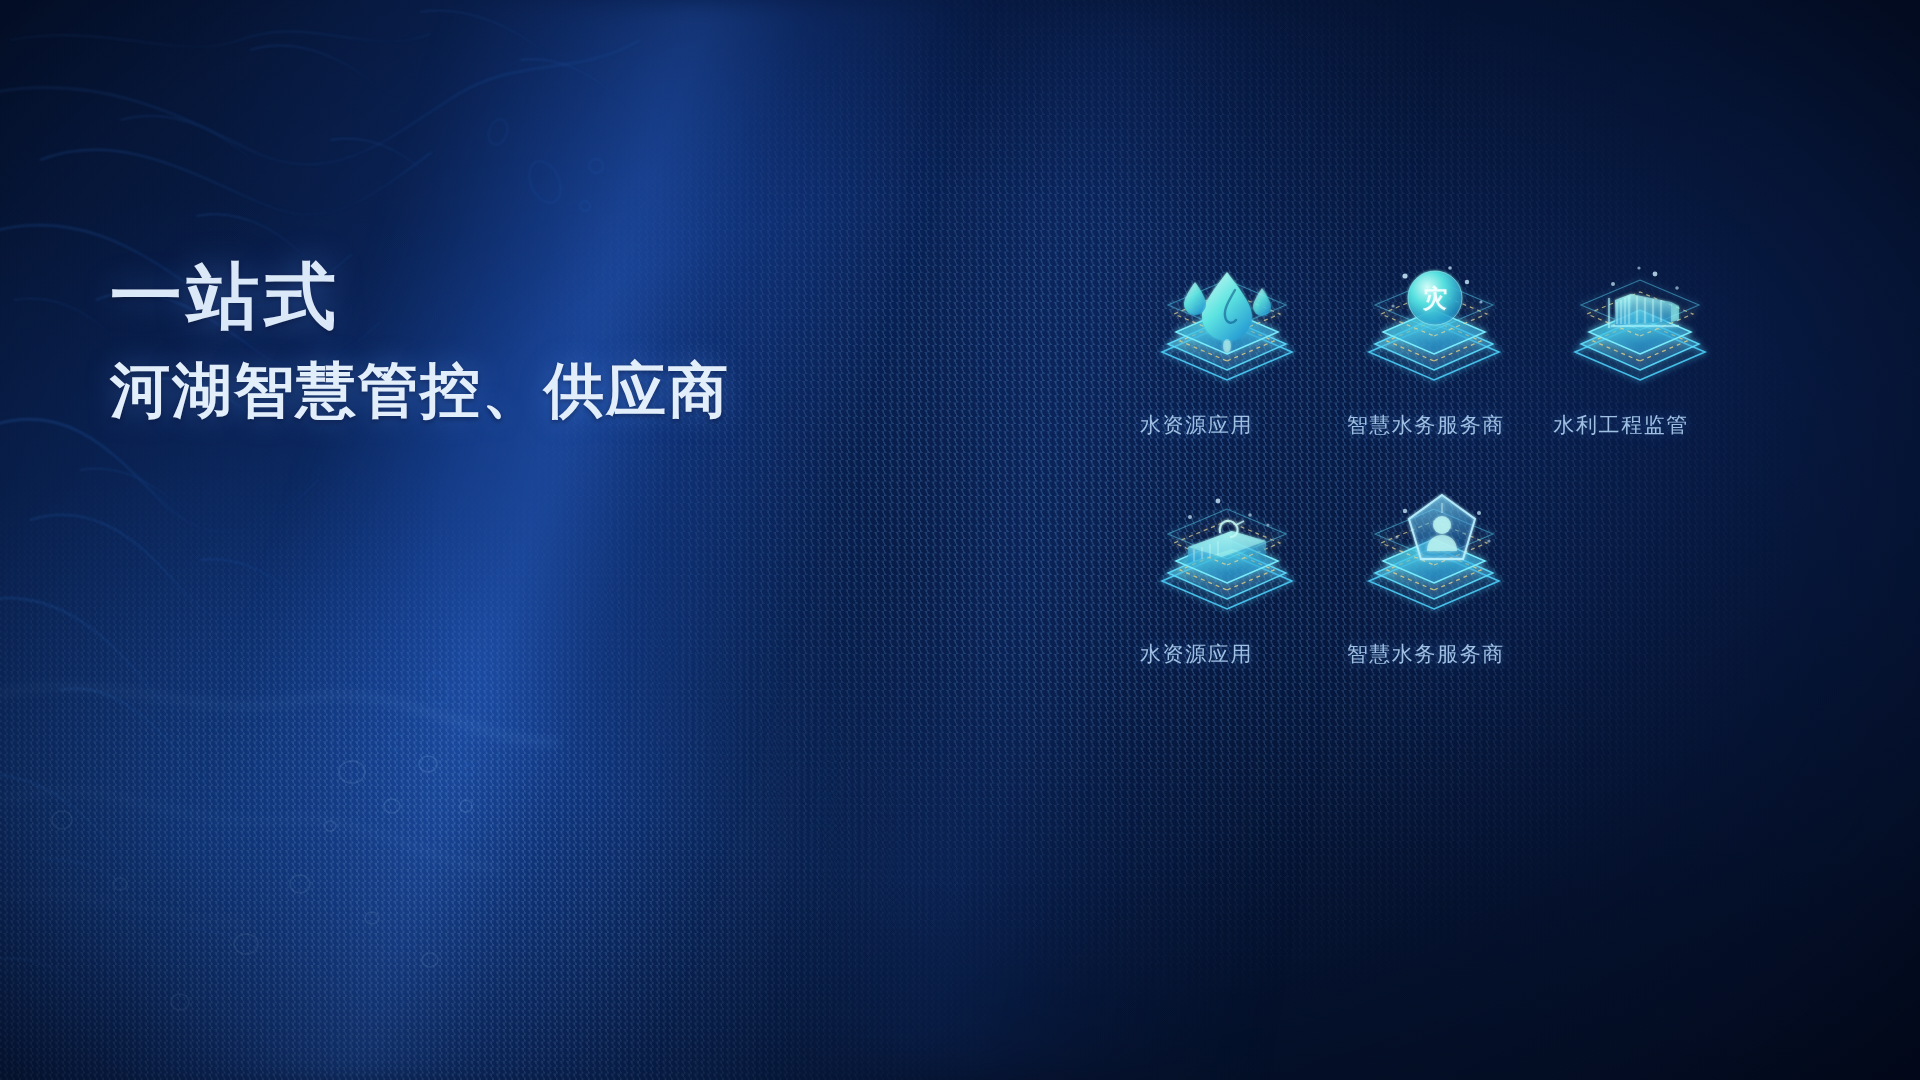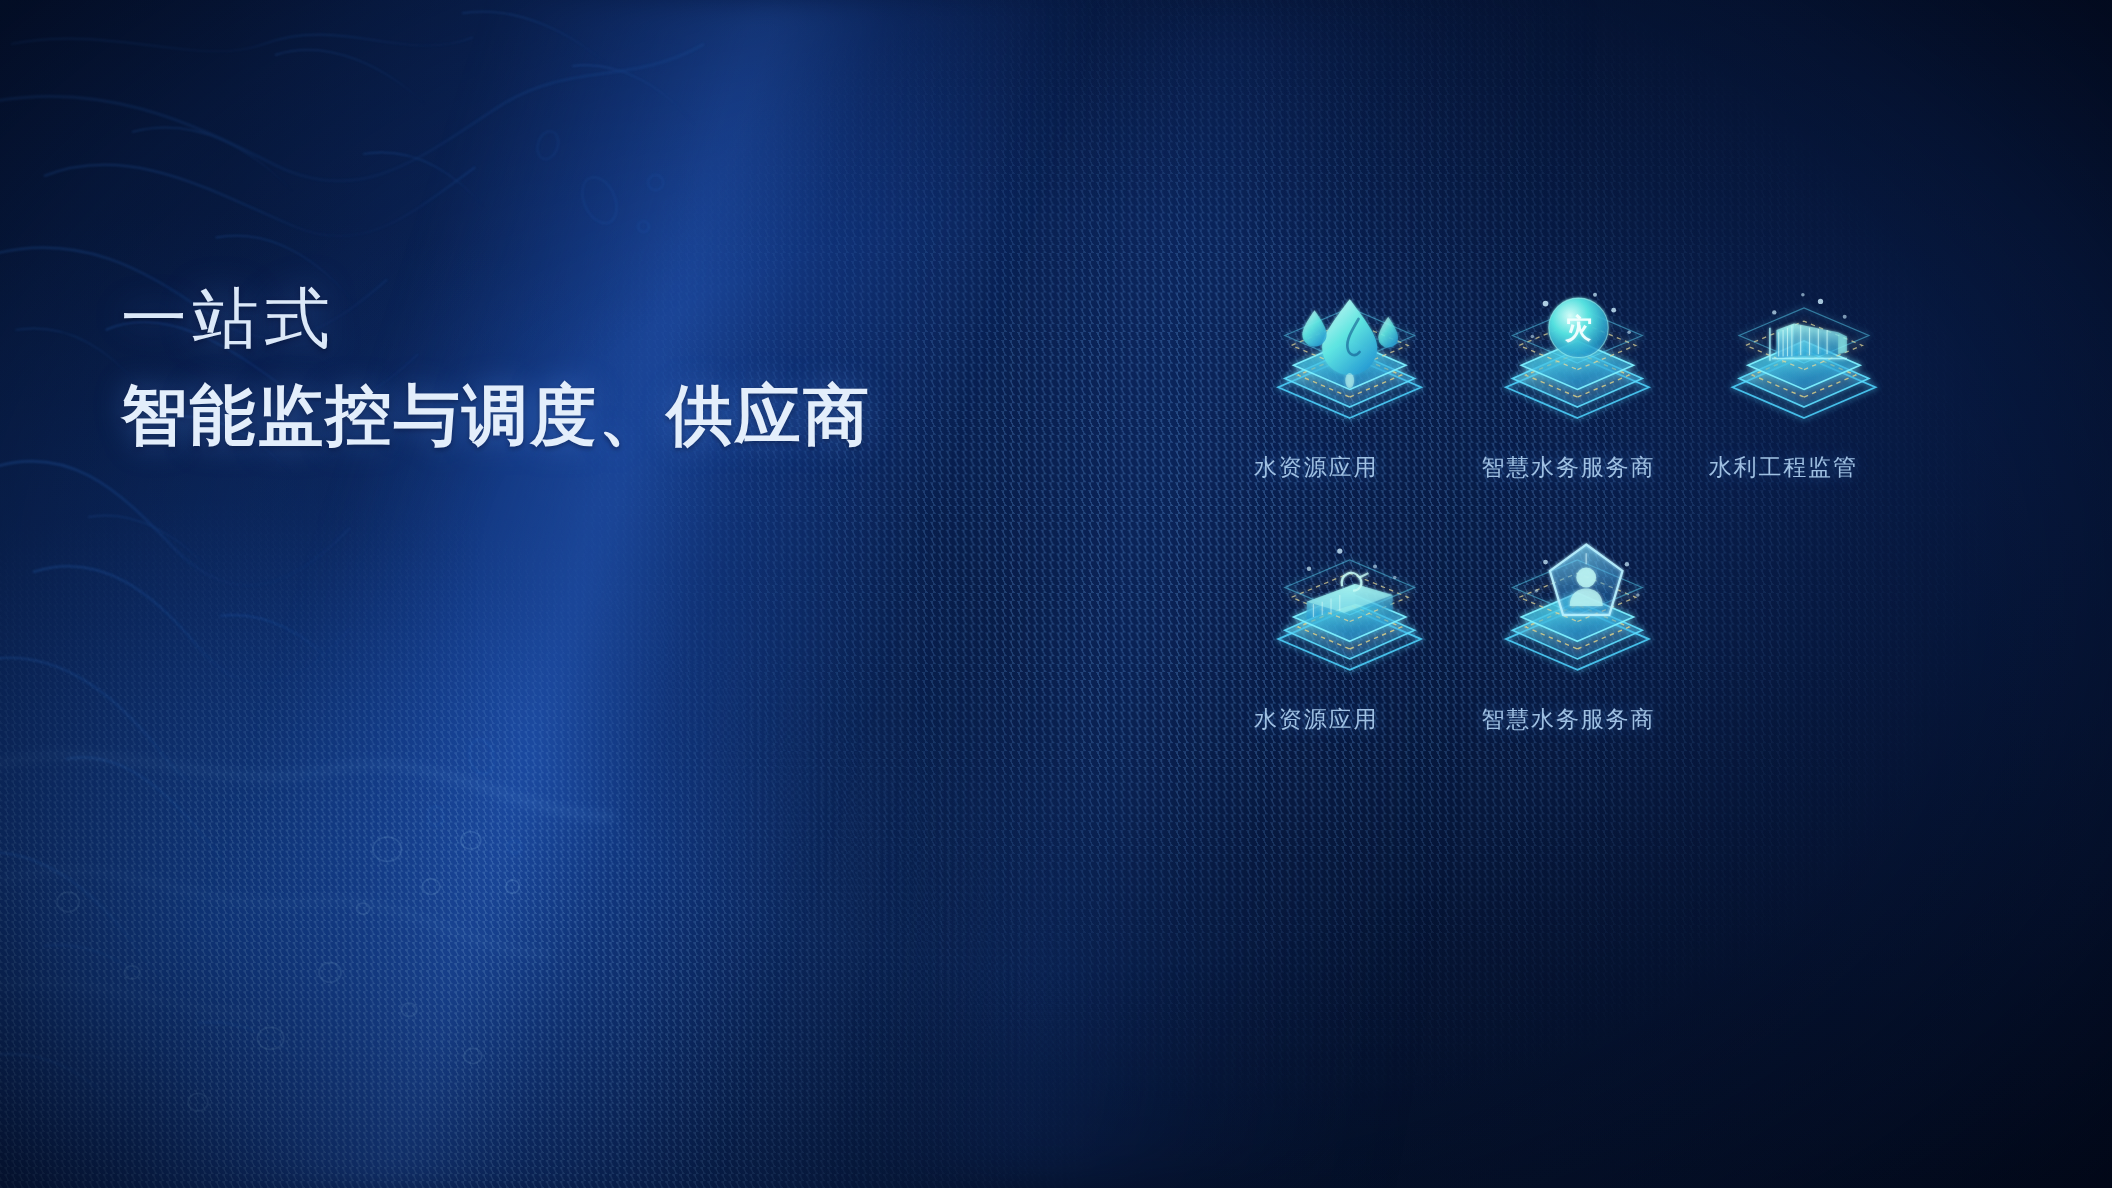--- a/index.html
+++ b/index.html
@@ -89,22 +89,22 @@
   }
 
   
 
   #headline {
     position:absolute;
     left:110px; top:258px;
     width:820px;
   }
   #title-main {
-    font-size:60px;
-    font-weight:normal;
+    font-size:72px;
+    font-weight:bold;
     color:#dbe8f8;
     letter-spacing:5px;
     line-height:1.08;
     text-shadow:0 0 34px rgba(90,150,245,.42), 0 2px 5px rgba(0,10,35,.55);
   }
   #title-sub {
     margin-top:20px;
     font-size:60px;
     font-weight:bold;
     color:#e3eefb;
@@ -219,21 +219,21 @@
       <ellipse cx="180" cy="1002" rx="9" ry="8"></ellipse>
       <ellipse cx="120" cy="884" rx="7" ry="6"></ellipse>
       <ellipse cx="62" cy="820" rx="10" ry="9"></ellipse>
     </g>
   </svg>
 
   <div class="layer" id="vignette"></div>
 
   <div id="headline">
     <div id="title-main">一站式</div>
-    <div id="title-sub">智能监控与调度、供应商</div>
+    <div id="title-sub">河湖智慧管控、供应商</div>
   </div>
 
   <div id="icon-grid">
 
     <svg width="0" height="0" style="position:absolute" aria-hidden="true">
       <defs>
         <linearGradient id="plateTop" x1="0" y1="0" x2="0.3" y2="1">
           <stop offset="0%" stop-color="#5ae8ea" stop-opacity=".80"></stop>
           <stop offset="100%" stop-color="#1c86c9" stop-opacity=".34"></stop>
         </linearGradient>

